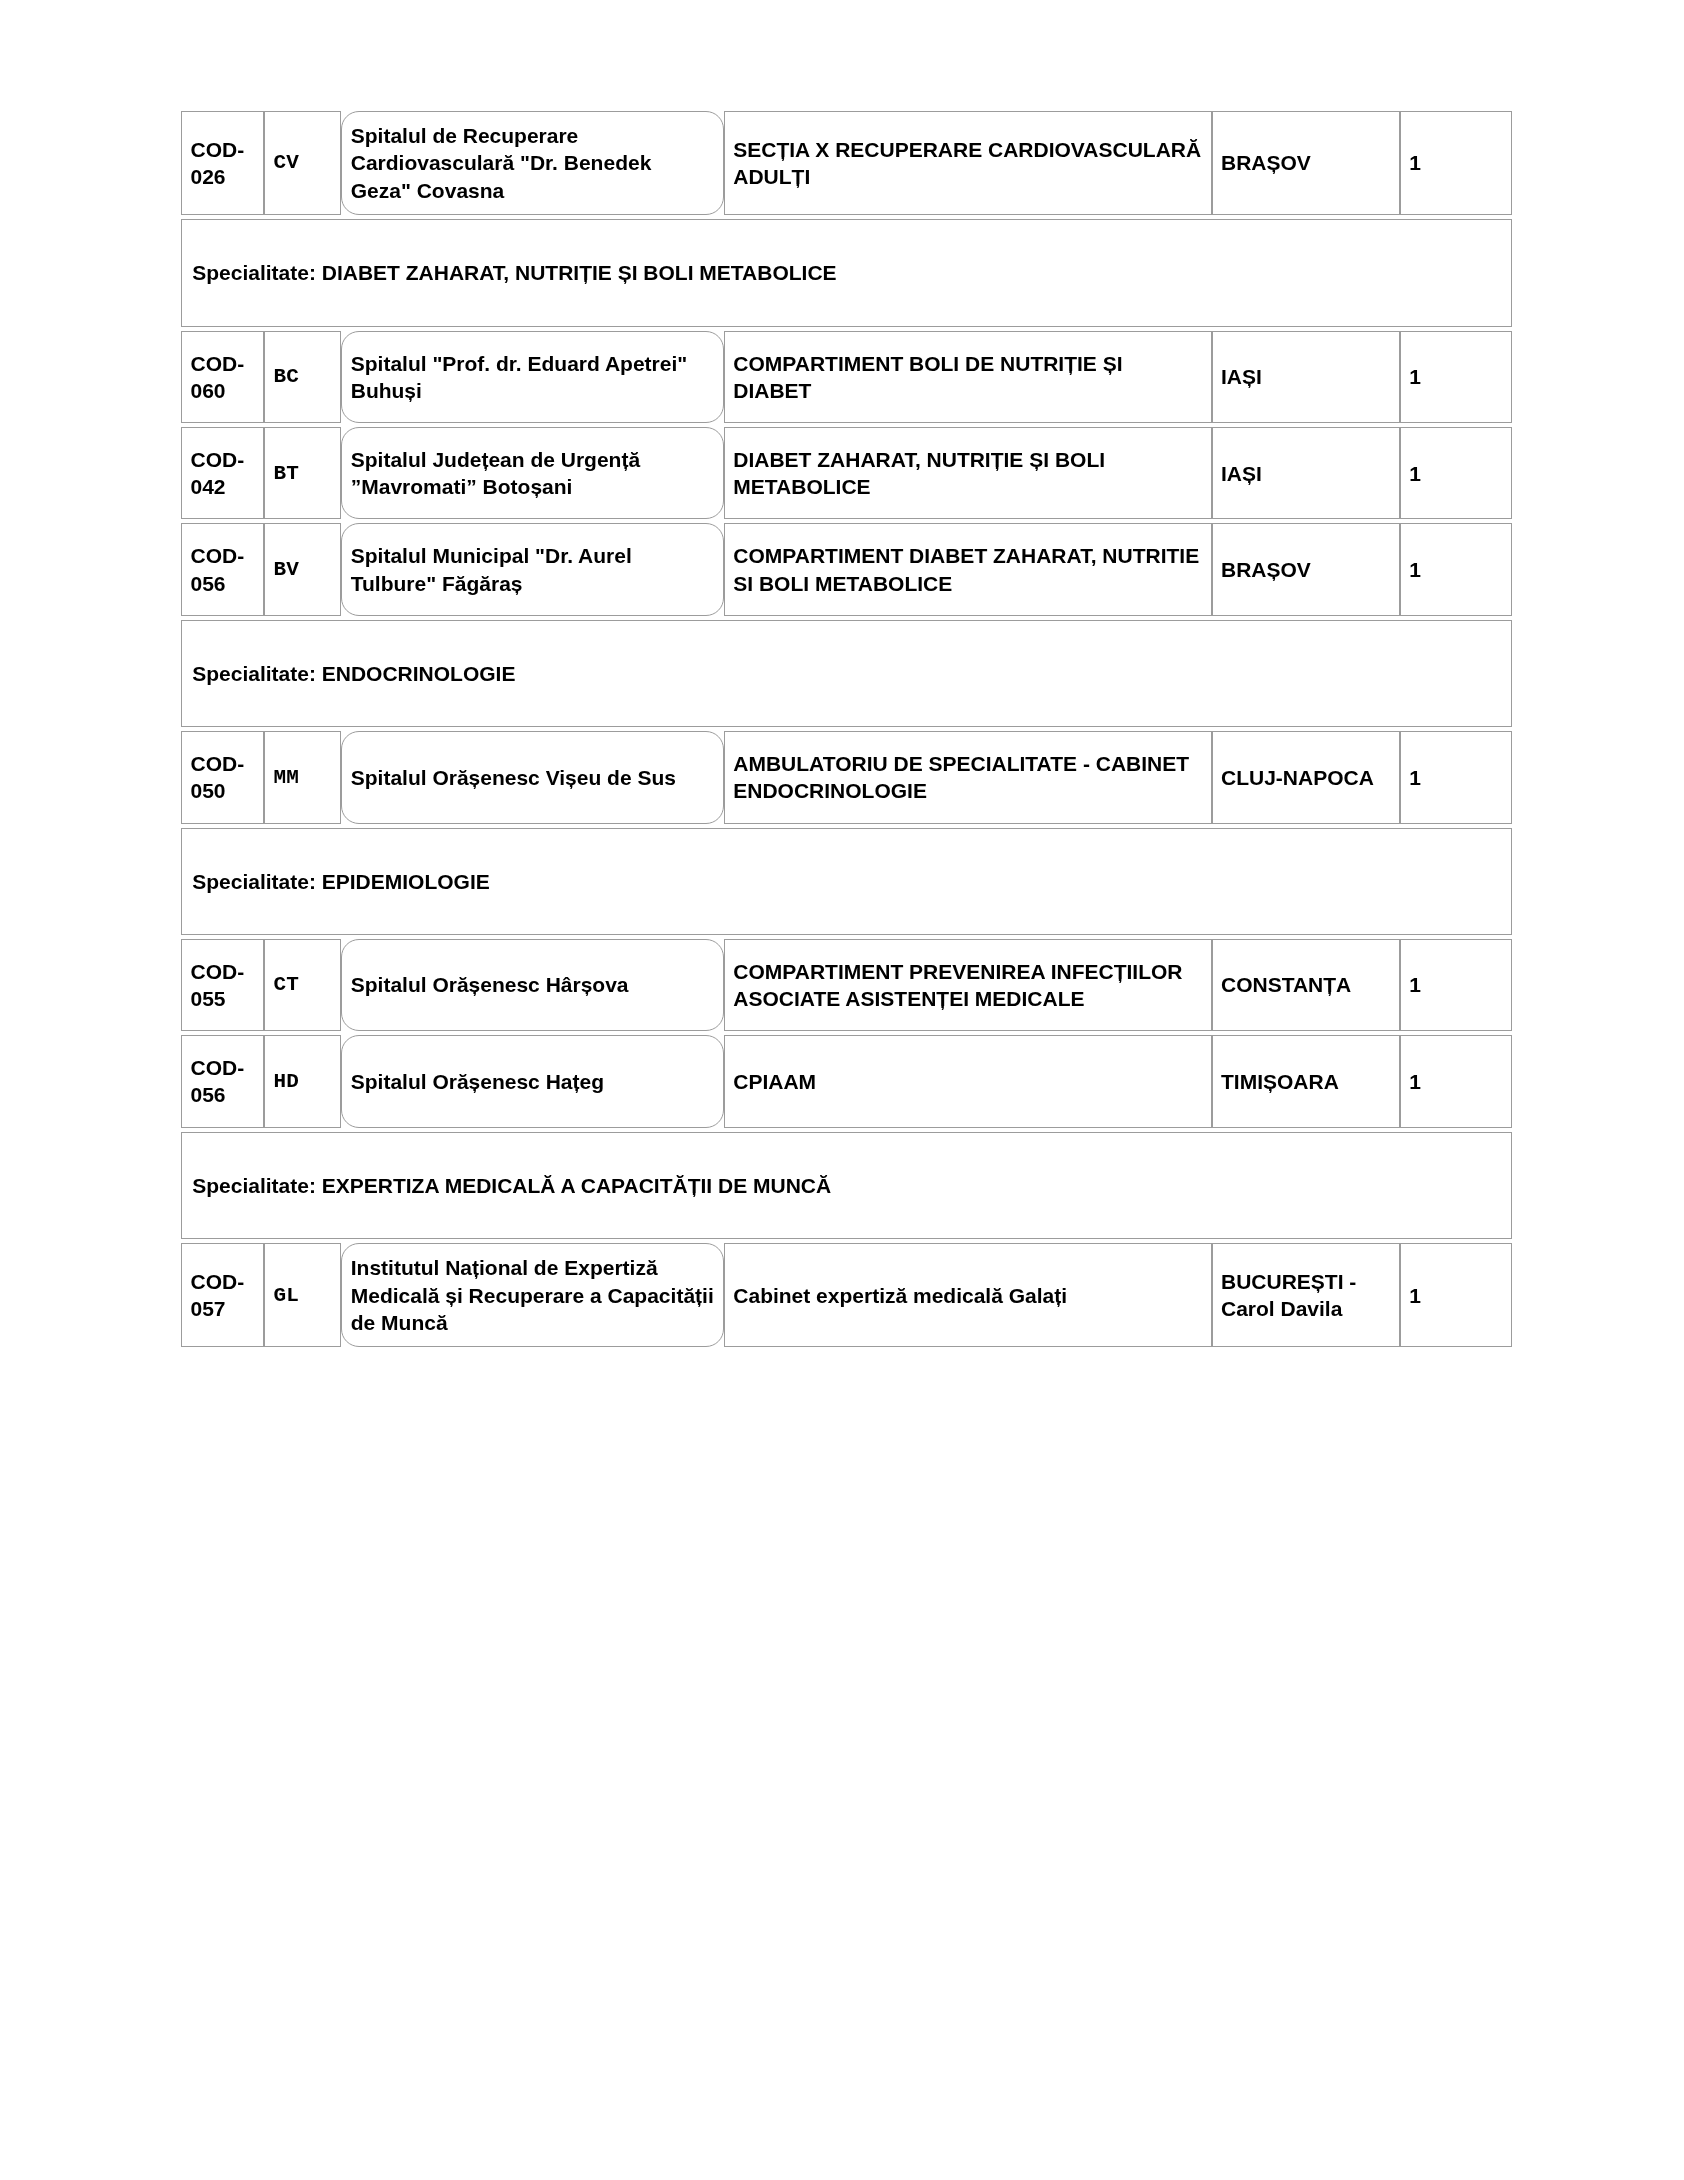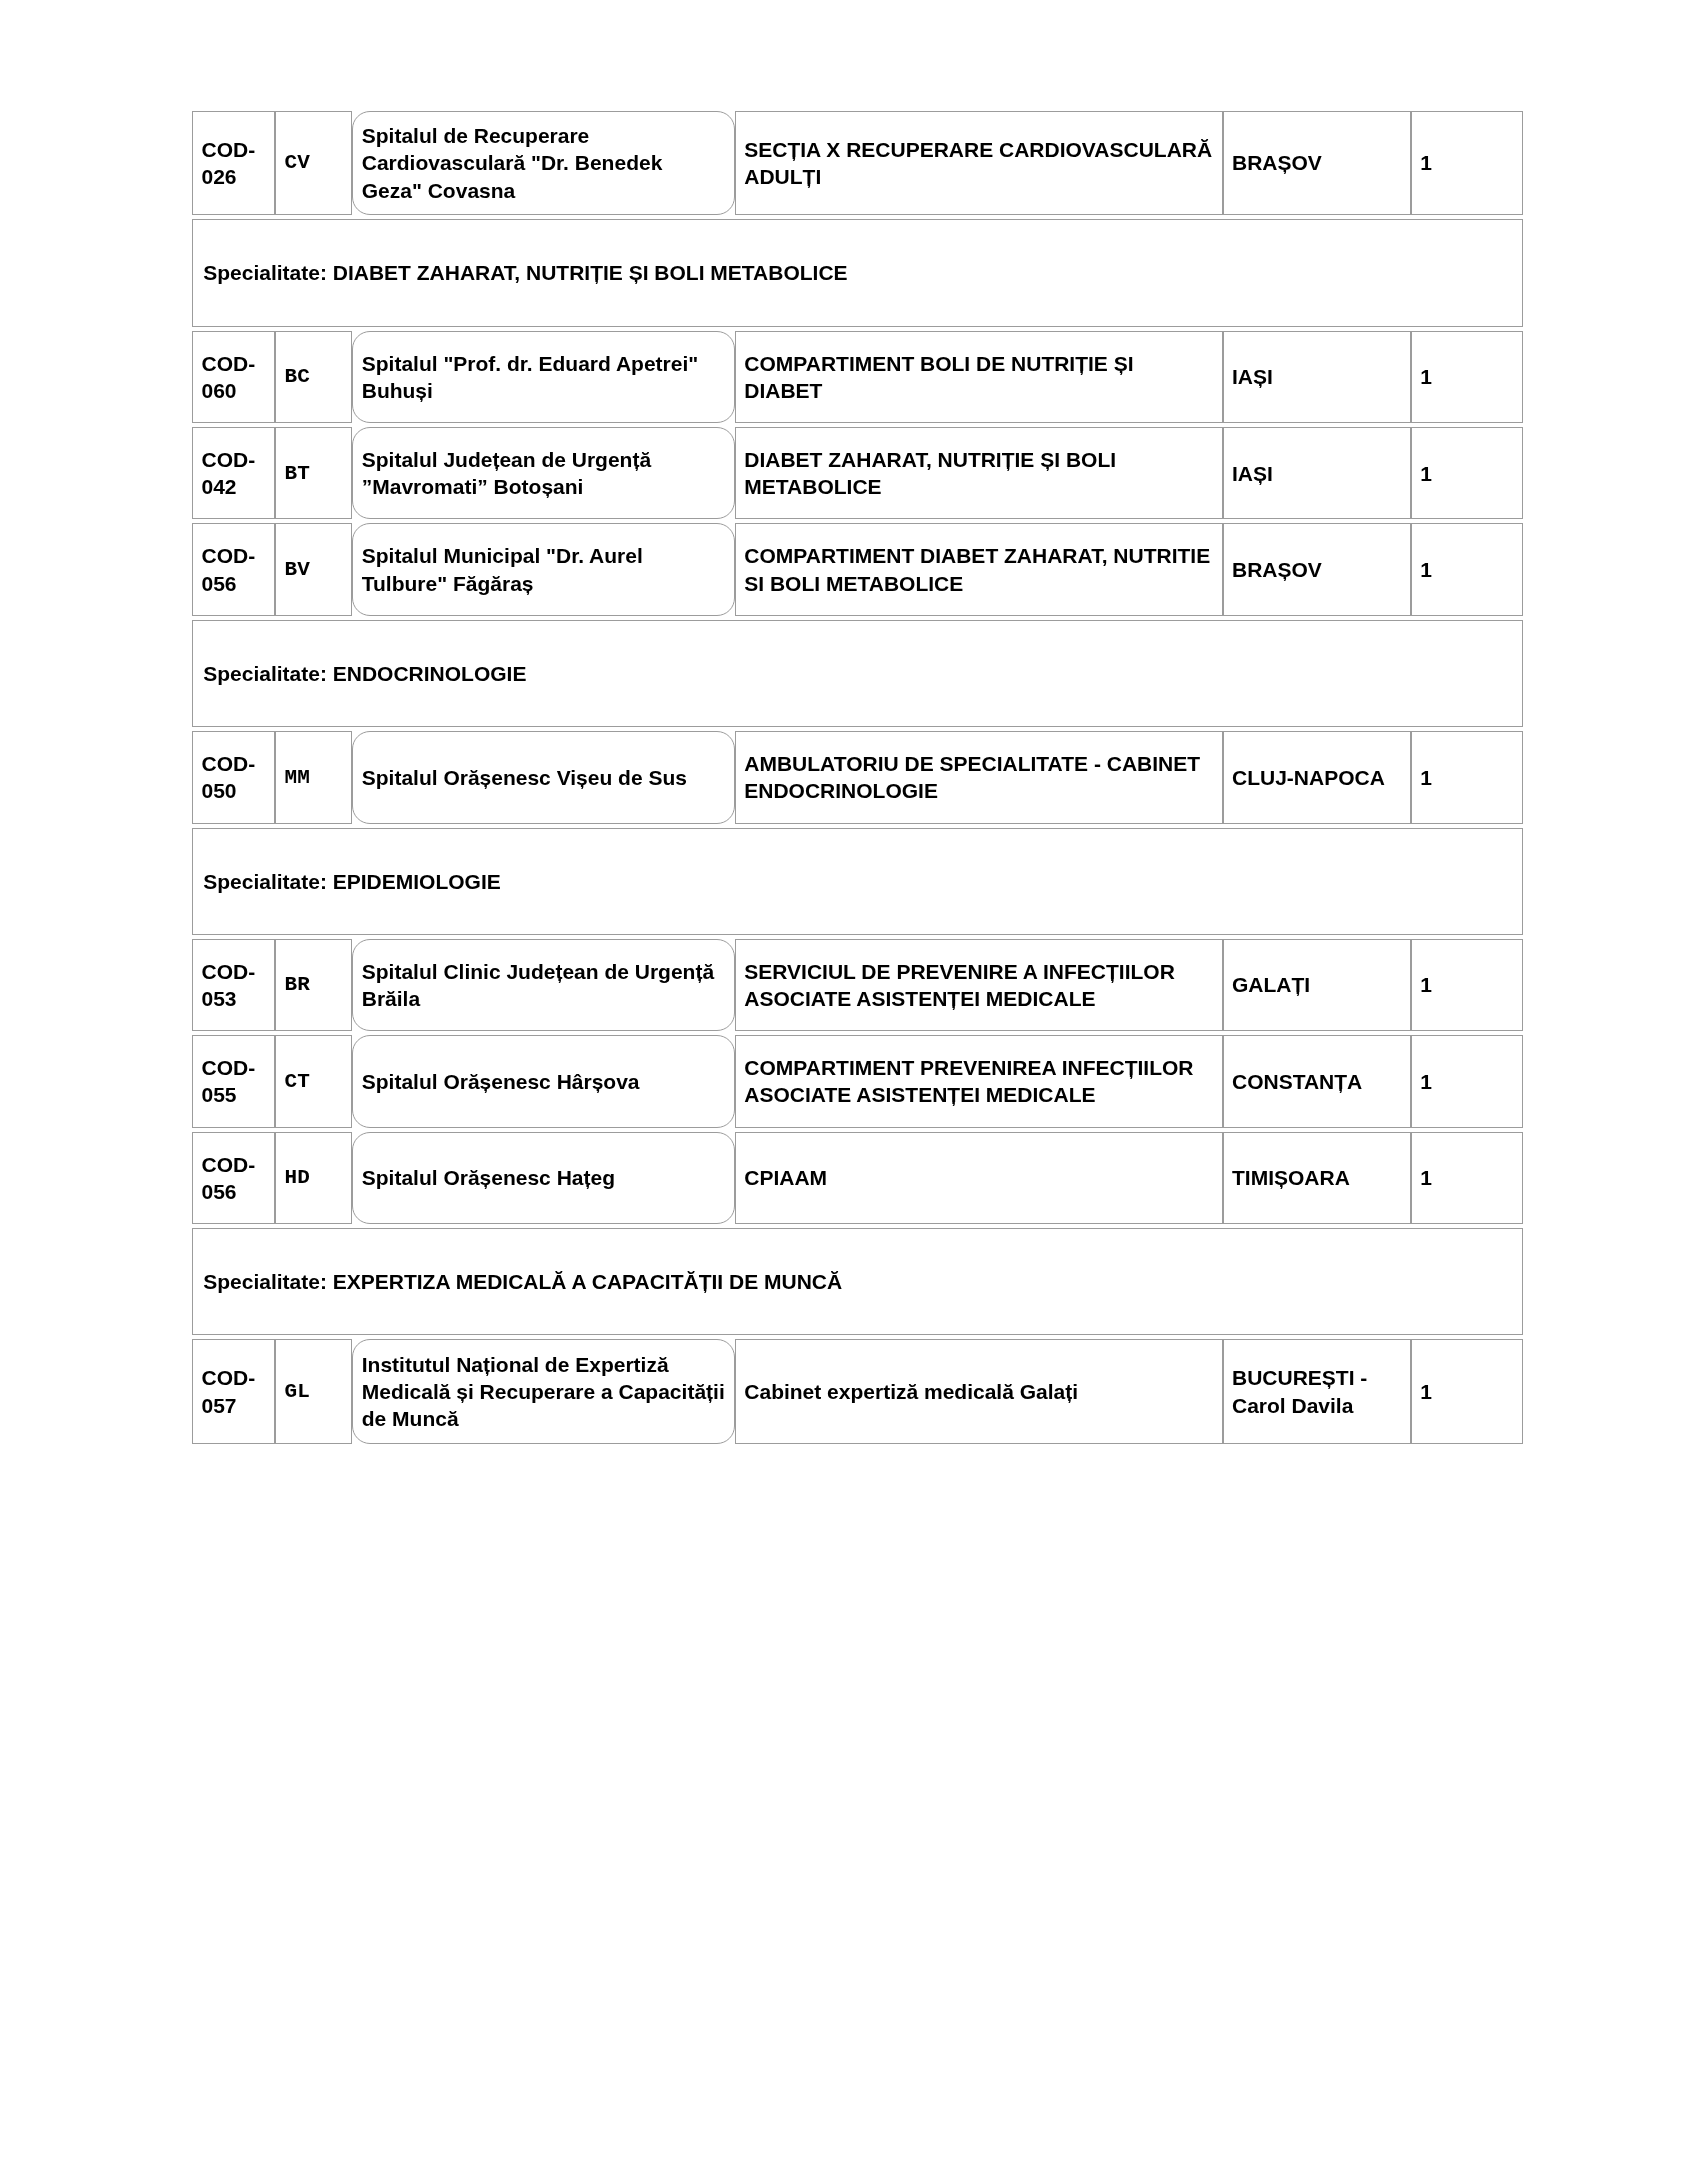--- a/index.html
+++ b/index.html
@@ -10,21 +10,20 @@
   body {
     width: 1685px;
     height: 2181px;
     font-family: "Liberation Sans", sans-serif;
     color: #000000;
     -webkit-font-smoothing: antialiased;
   }
   .page {
     padding-top: 107px;
     padding-left: 181px;
-    margin-left: 11px;
   }
   table.positions {
     border-collapse: separate;
     border-spacing: 0 4.3px;
     table-layout: fixed;
     width: 1331px;
     font-size: 21px;
     font-weight: bold;
     line-height: 1.3;
   }
@@ -116,28 +115,20 @@
     <td class="col-city">CLUJ-NAPOCA</td>
     <td class="col-pos">1</td>
   </tr>
 
   <tr class="specialty-row">
     <td colspan="6">Specialitate: EPIDEMIOLOGIE</td>
   </tr>
 
 
 
-  <tr class="entry-row">
-    <td class="col-code">COD-053</td>
-    <td class="col-county">BR</td>
-    <td class="col-hospital">Spitalul Clinic Județean de Urgență Brăila</td>
-    <td class="col-dept">SERVICIUL DE PREVENIRE A INFECȚIILOR ASOCIATE ASISTENȚEI MEDICALE</td>
-    <td class="col-city">GALAȚI</td>
-    <td class="col-pos">1</td>
-  </tr>
 
 
   <tr class="entry-row">
     <td class="col-code">COD-055</td>
     <td class="col-county">CT</td>
     <td class="col-hospital">Spitalul Orășenesc Hârșova</td>
     <td class="col-dept">COMPARTIMENT PREVENIREA INFECȚIILOR ASOCIATE ASISTENȚEI MEDICALE</td>
     <td class="col-city">CONSTANȚA</td>
     <td class="col-pos">1</td>
   </tr>

